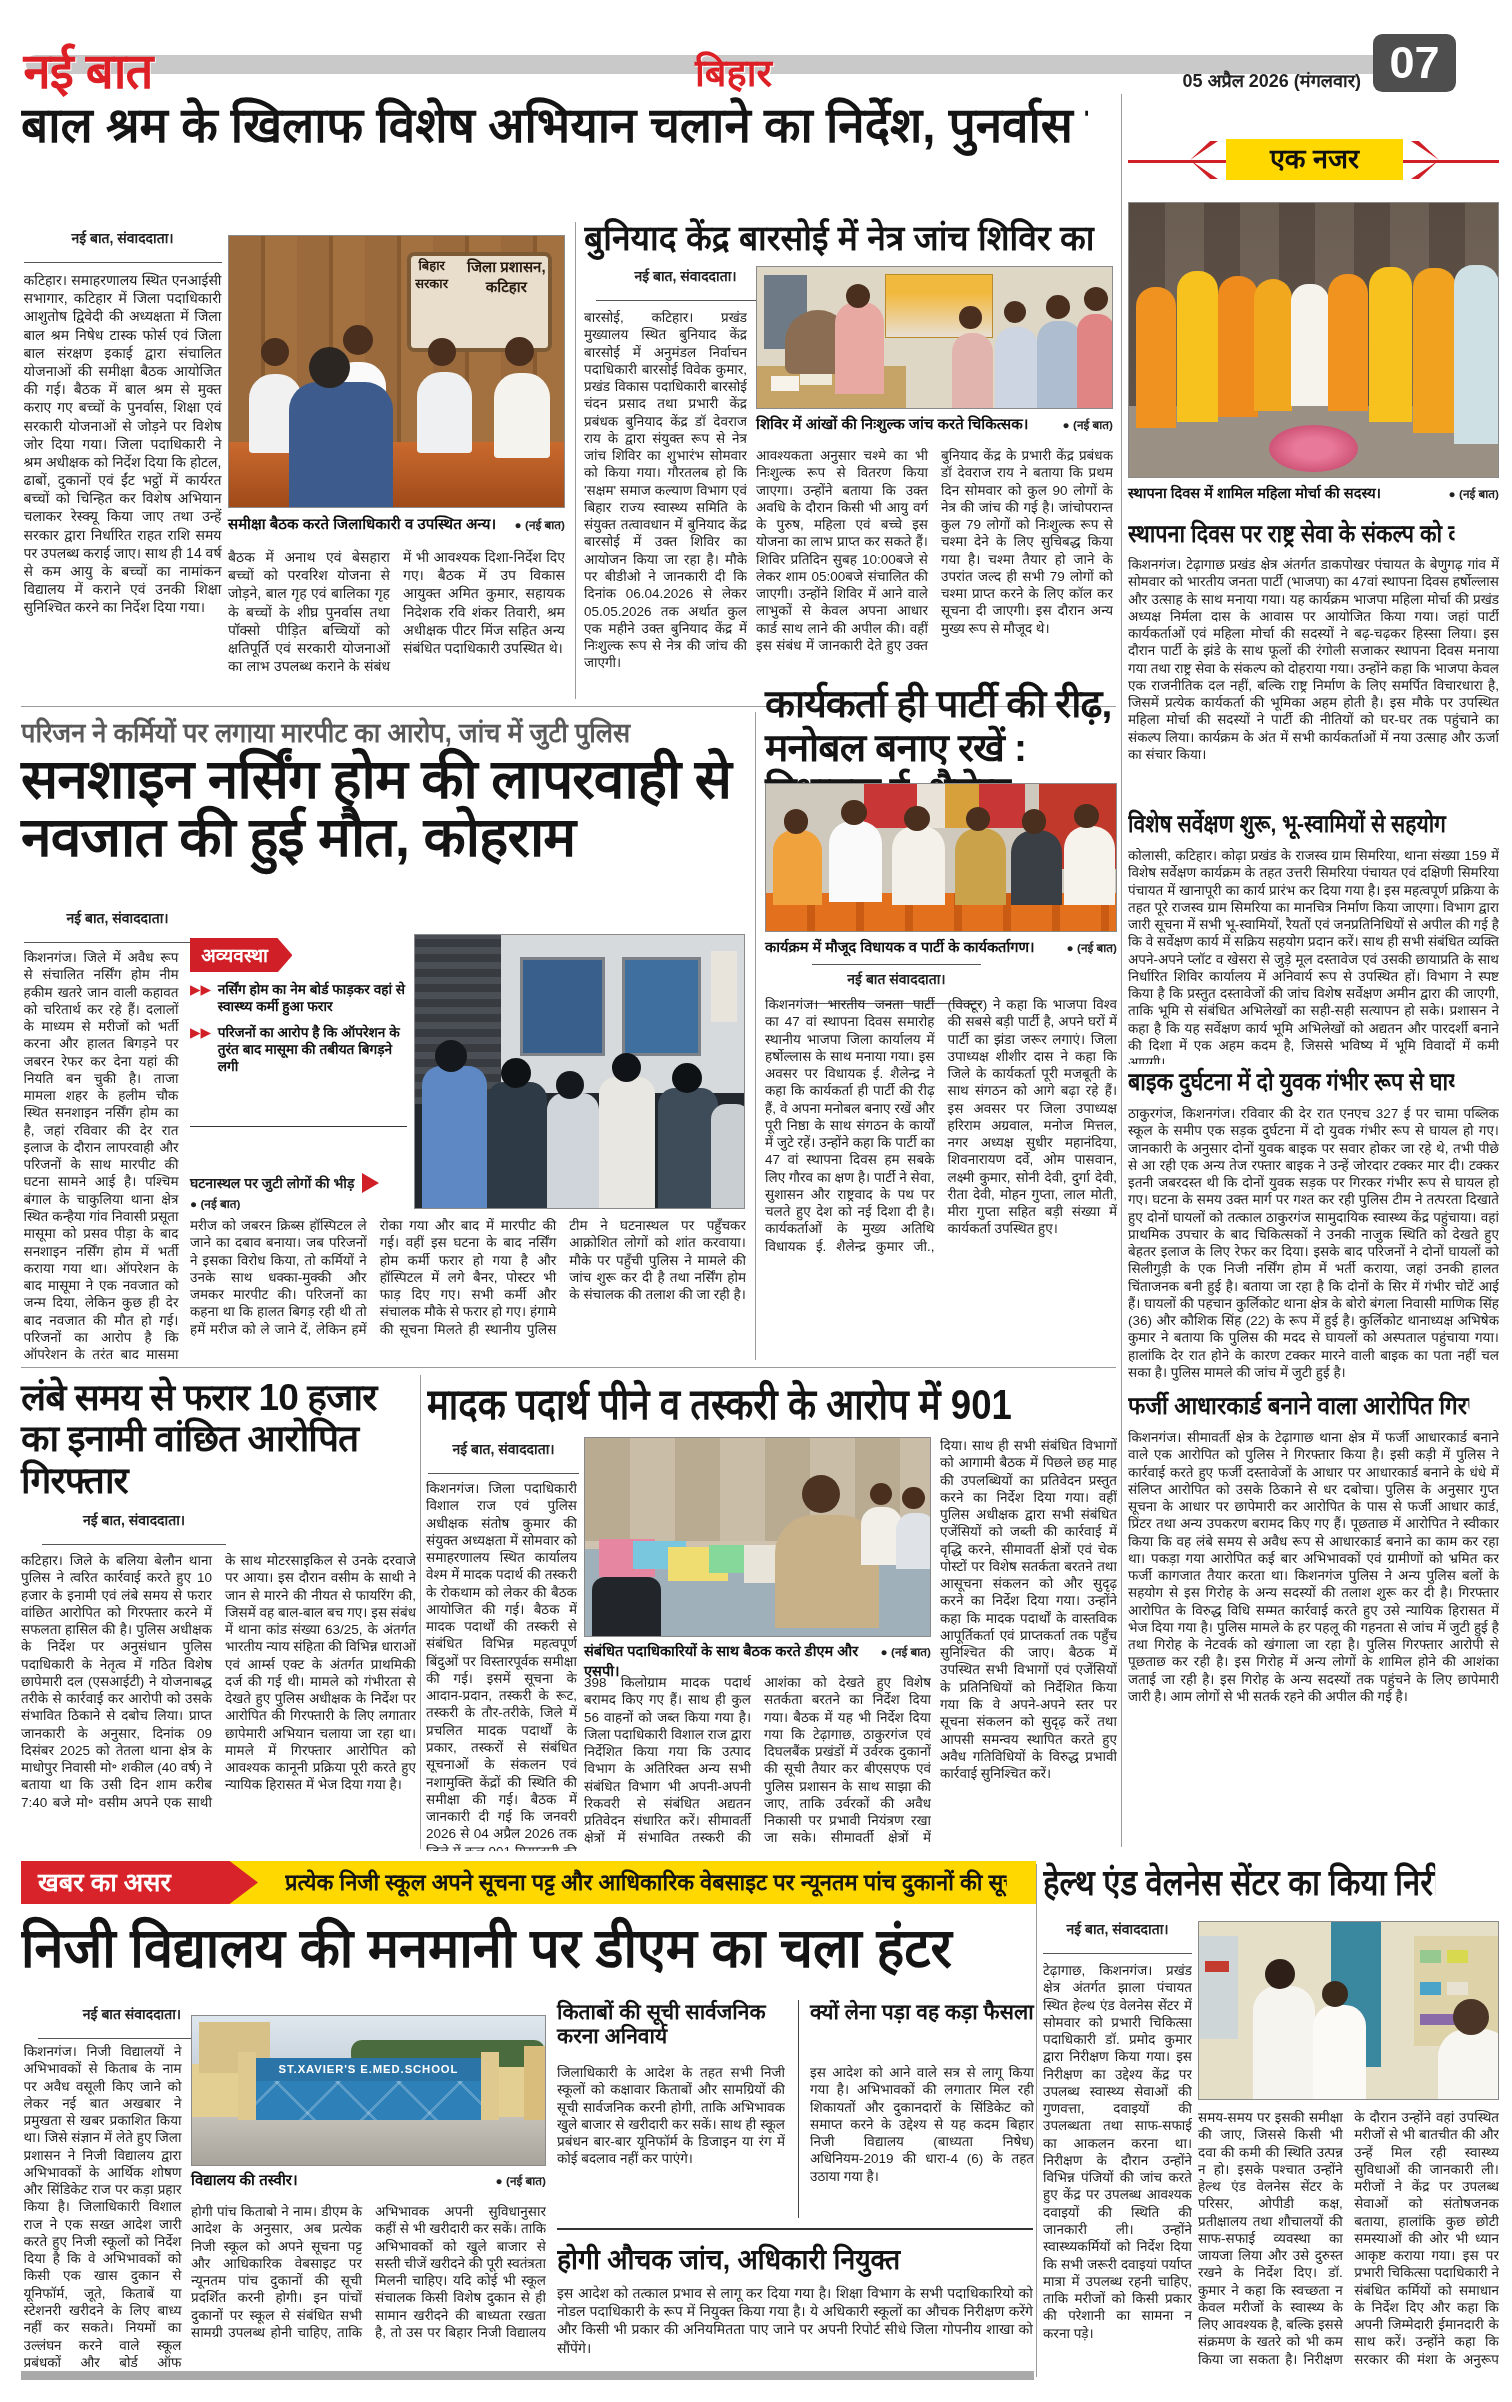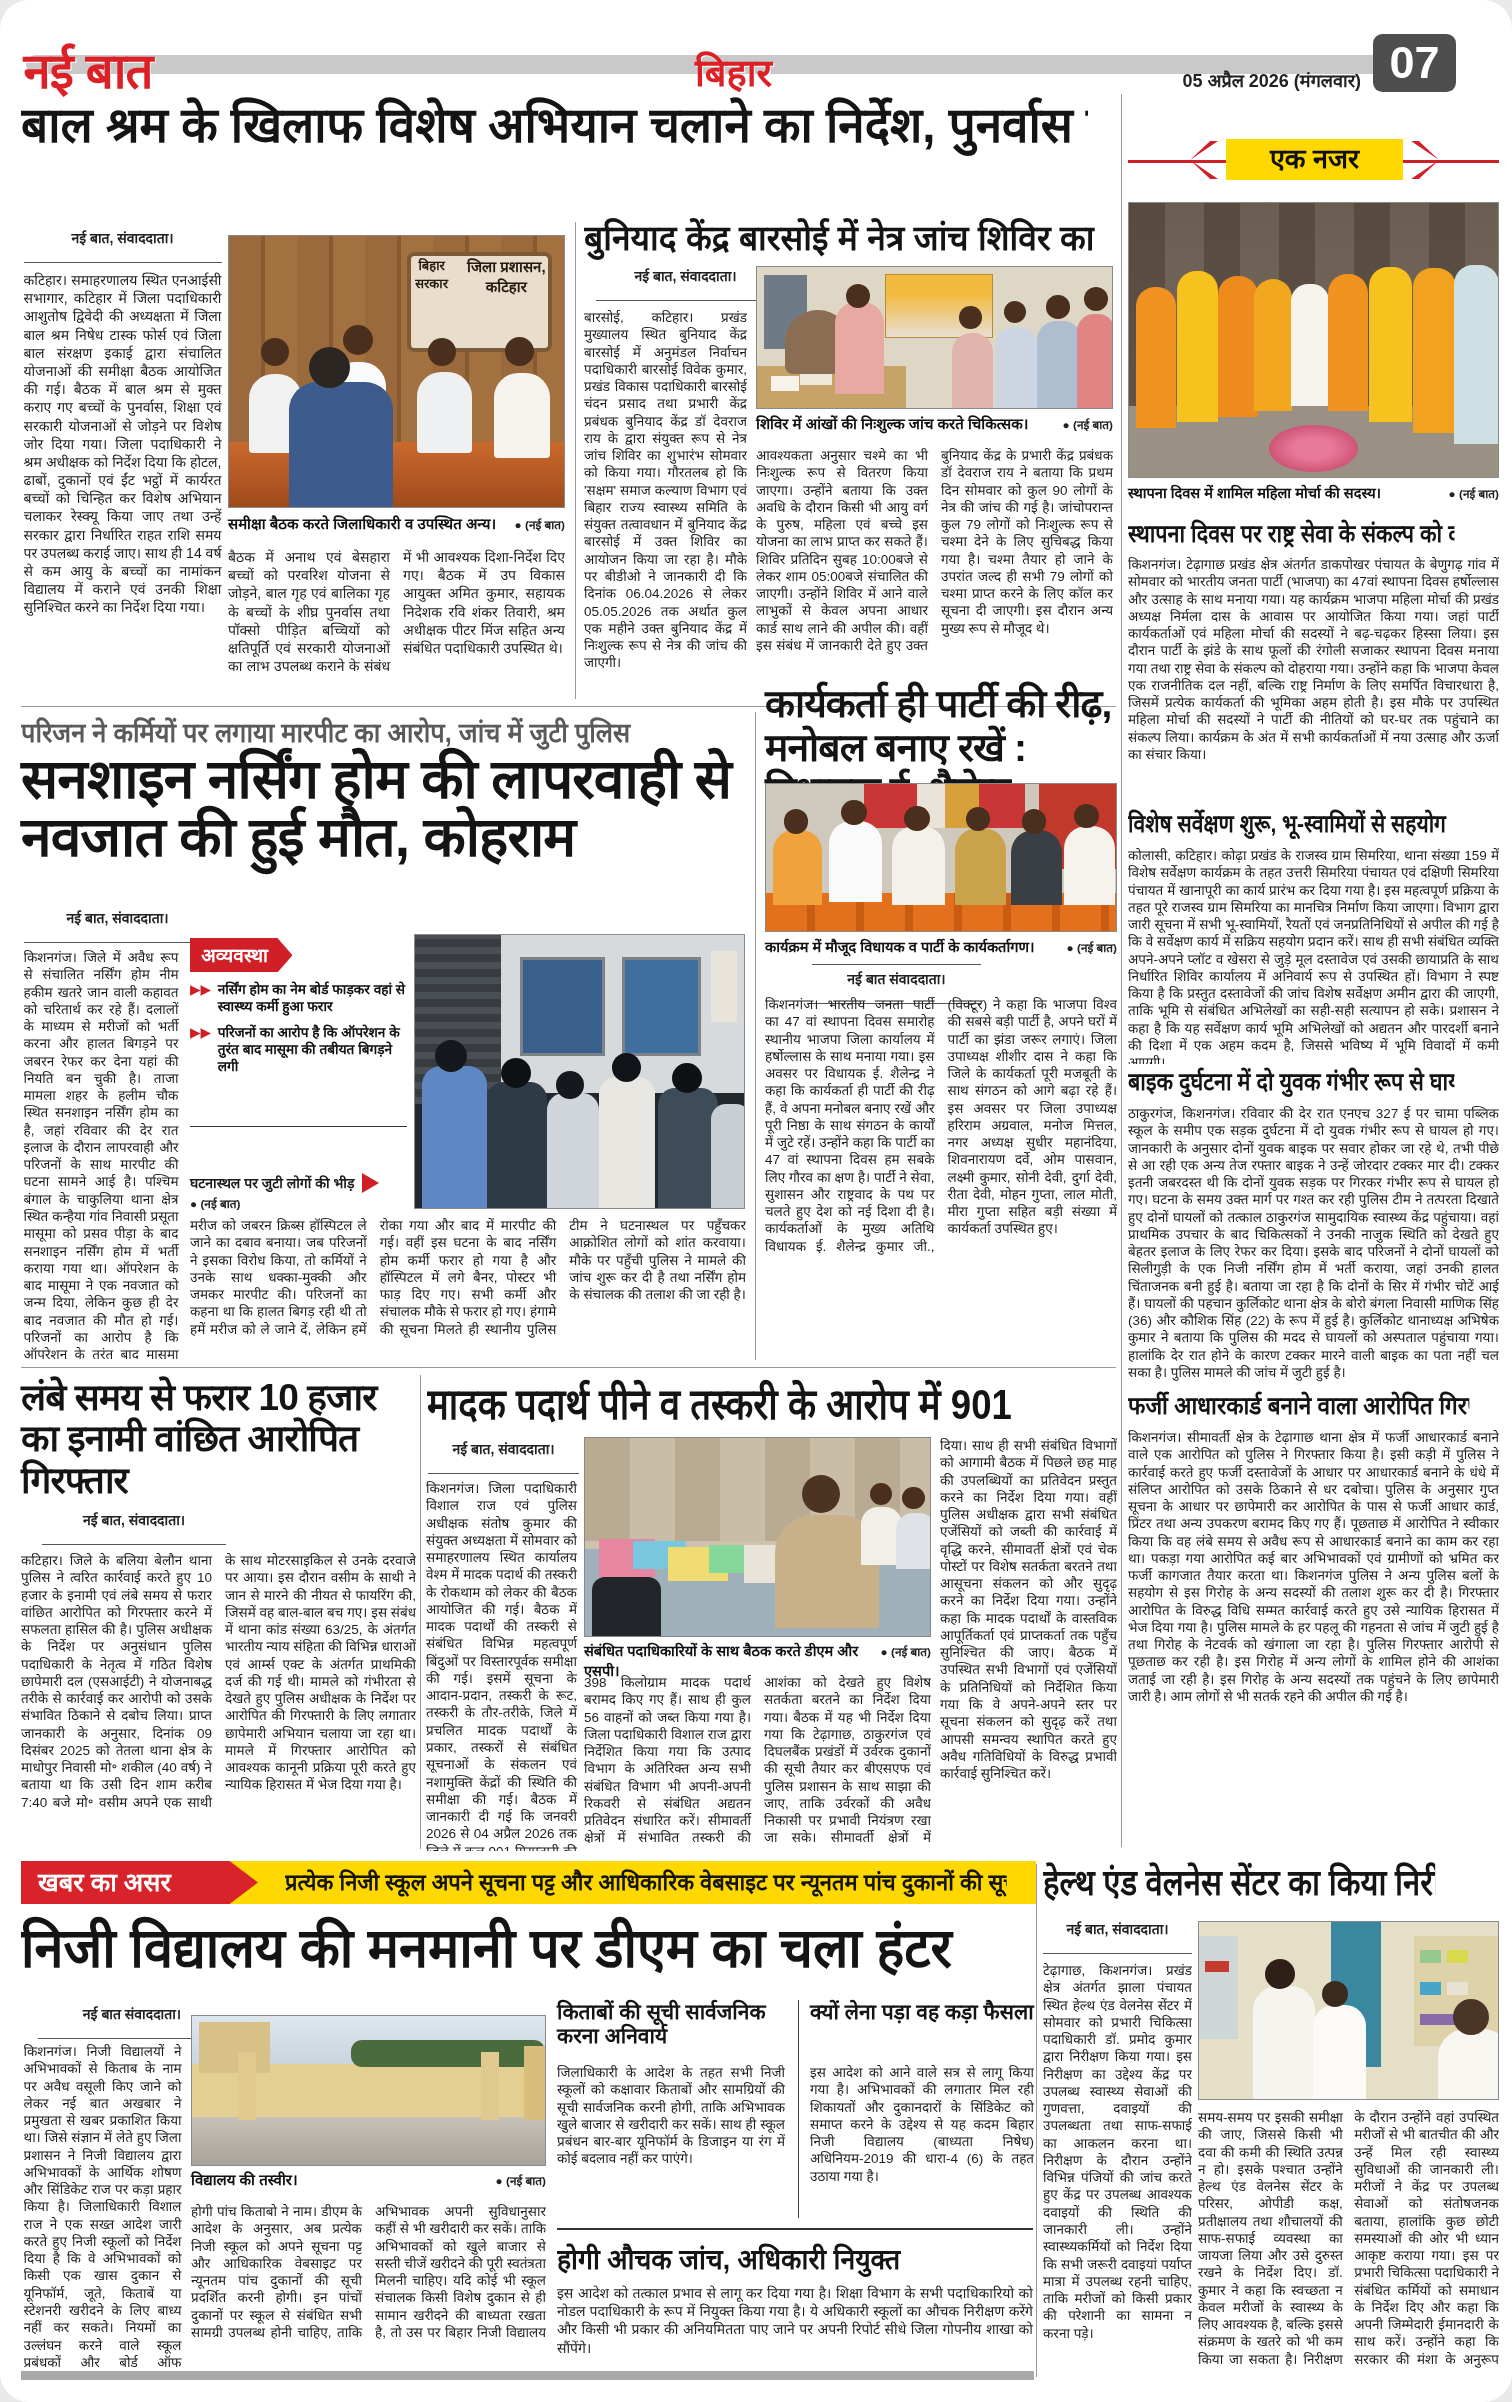--- a/index.html
+++ b/index.html
@@ -1,17 +1,17 @@
 <!DOCTYPE html>
 <html style="font-size:15px"><head>
 <meta charset="utf-8">
 <style>
   html,body{margin:0;padding:0;background:#e9e9e9;}
   #page{position:relative;width:1512px;height:2402px;background:#ffffff;margin:0 auto;overflow:hidden;
-        font-family:"Liberation Sans","DejaVu Sans",sans-serif;color:#1c1c1c;border-radius:29px;}
+        font-family:"Liberation Sans","DejaVu Sans",sans-serif;color:#1c1c1c;}
   .abs{position:absolute;}
   .hl{font-weight:800;color:#141414;}
   .nowrap{white-space:nowrap;overflow:hidden;transform-origin:left top;}
   .byline{font-weight:700;font-size:14px;text-align:center;border-bottom:1.4px solid #555;padding-bottom:15px;color:#222;}
   .byline.topline{border-top:1.4px solid #555;padding-top:3.8px;}
   .body{font-size:14px;line-height:1.3;text-align:justify;overflow:hidden;color:#1d1d1d;}
   .body.sm{font-size:13.5px;line-height:1.28;}
   .cap{display:flex;justify-content:space-between;align-items:baseline;font-weight:700;font-size:15px;color:#111;}
   .credit{font-size:11.8px;font-weight:700;white-space:nowrap;margin-left:7.5px;color:#222;}
   .cols2{column-count:2;column-gap:13px;}
@@ -249,20 +249,24 @@
   </div>
   <div class="abs hl nowrap" style="left:21px;top:1908px;width:1015px;font-size:55px;transform:scaleX(.95);">निजी विद्यालय की मनमानी पर डीएम का चला हंटर</div>
   <div class="abs byline" style="left:38px;top:2004px;width:188px;">नई बात संवाददाता।</div>
   <div class="abs body sm" style="left:23.5px;top:2043px;width:158px;height:331px;">किशनगंज। निजी विद्यालयों ने अभिभावकों से किताब के नाम पर अवैध वसूली किए जाने को लेकर नई बात अखबार ने प्रमुखता से खबर प्रकाशित किया था। जिसे संज्ञान में लेते हुए जिला प्रशासन ने निजी विद्यालय द्वारा अभिभावकों के आर्थिक शोषण और सिंडिकेट राज पर कड़ा प्रहार किया है। जिलाधिकारी विशाल राज ने एक सख्त आदेश जारी करते हुए निजी स्कूलों को निर्देश दिया है कि वे अभिभावकों को किसी एक खास दुकान से यूनिफॉर्म, जूते, किताबें या स्टेशनरी खरीदने के लिए बाध्य नहीं कर सकते। नियमों का उल्लंघन करने वाले स्कूल प्रबंधकों और बोर्ड ऑफ डायरेक्टर्स पर दंडात्मक कार्रवाई की जाएगी। स्कूल की वेबसाइट और नोटिस बोर्ड पर देनी</div>
 
   <div class="photo" style="left:191px;top:2015px;width:355px;height:151px;background:#e3cf92;">
     <span style="left:0;top:0;width:100%;height:32%;background:linear-gradient(#dfe7ee,#c9d4dd);"></span>
     <span style="left:45%;top:16%;width:55%;height:18%;background:#4a6b3d;border-radius:11.3px;"></span>
     <span style="left:2%;top:4%;width:20%;height:34%;background:#d8c089;"></span>
     <span style="left:0;bottom:0;width:100%;height:32%;background:linear-gradient(#c6c1b8,#a9a49b);"></span>
+    <span style="left:17%;top:28%;width:66%;height:42%;background:#2e80b8;">
+      <span style="left:0;top:0;width:100%;height:38%;background:#2a74a8;color:#fff;font-weight:800;font-size:11.3px;letter-spacing:0.9px;text-align:center;line-height:22.6px;white-space:nowrap;overflow:hidden;">ST.XAVIER'S  E.MED.SCHOOL</span>
+      <span style="left:0;top:38%;width:100%;height:62%;background:repeating-linear-gradient(45deg,rgba(255,255,255,.22) 0 2.8px,transparent 2.8px 43px),repeating-linear-gradient(-45deg,rgba(255,255,255,.22) 0 2.8px,transparent 2.8px 43px);"></span>
+    </span>
     <span style="left:13%;top:24%;width:5%;height:46%;background:#e0c98f;"></span>
     <span style="left:82%;top:24%;width:5%;height:46%;background:#e0c98f;"></span>
     <span style="left:94%;top:20%;width:6%;height:50%;background:#d9bd7d;"></span>
   </div>
   <div class="abs cap" style="left:191px;top:2169px;width:355px;text-align:right;">
     <span>विद्यालय की तस्वीर।</span>
     <span class="credit">● (नई बात)</span>
   </div>
   <div class="abs body sm cols2" style="left:191px;top:2203px;width:355px;height:153px;">होगी पांच किताबो ने नाम। डीएम के आदेश के अनुसार, अब प्रत्येक निजी स्कूल को अपने सूचना पट्ट और आधिकारिक वेबसाइट पर न्यूनतम पांच दुकानों की सूची प्रदर्शित करनी होगी। इन पांचों दुकानों पर स्कूल से संबंधित सभी सामग्री उपलब्ध होनी चाहिए, ताकि अभिभावक अपनी सुविधानुसार कहीं से भी खरीदारी कर सकें। ताकि अभिभावकों को खुले बाजार से सस्ती चीजें खरीदने की पूरी स्वतंत्रता मिलनी चाहिए। यदि कोई भी स्कूल संचालक किसी विशेष दुकान से ही सामान खरीदने की बाध्यता रखता है, तो उस पर बिहार निजी विद्यालय अधिनियम के तहत सख्त कानूनी कार्रवाई की जाएगी।</div>
 

